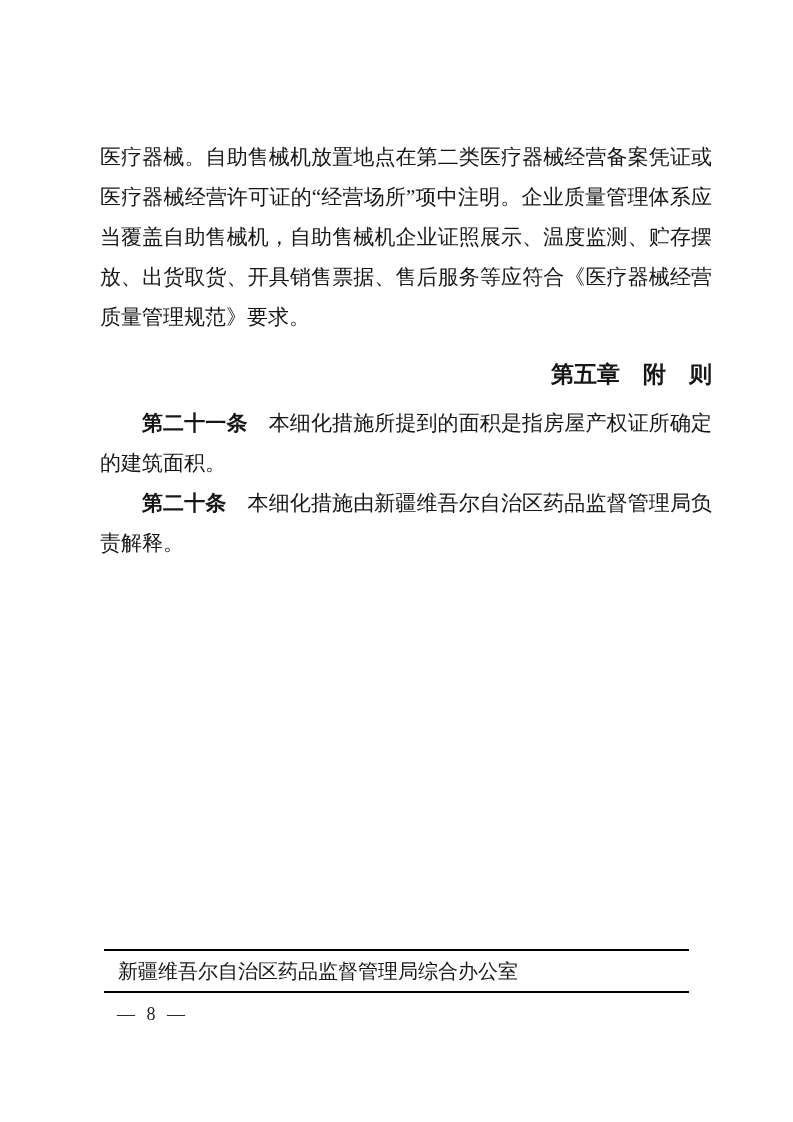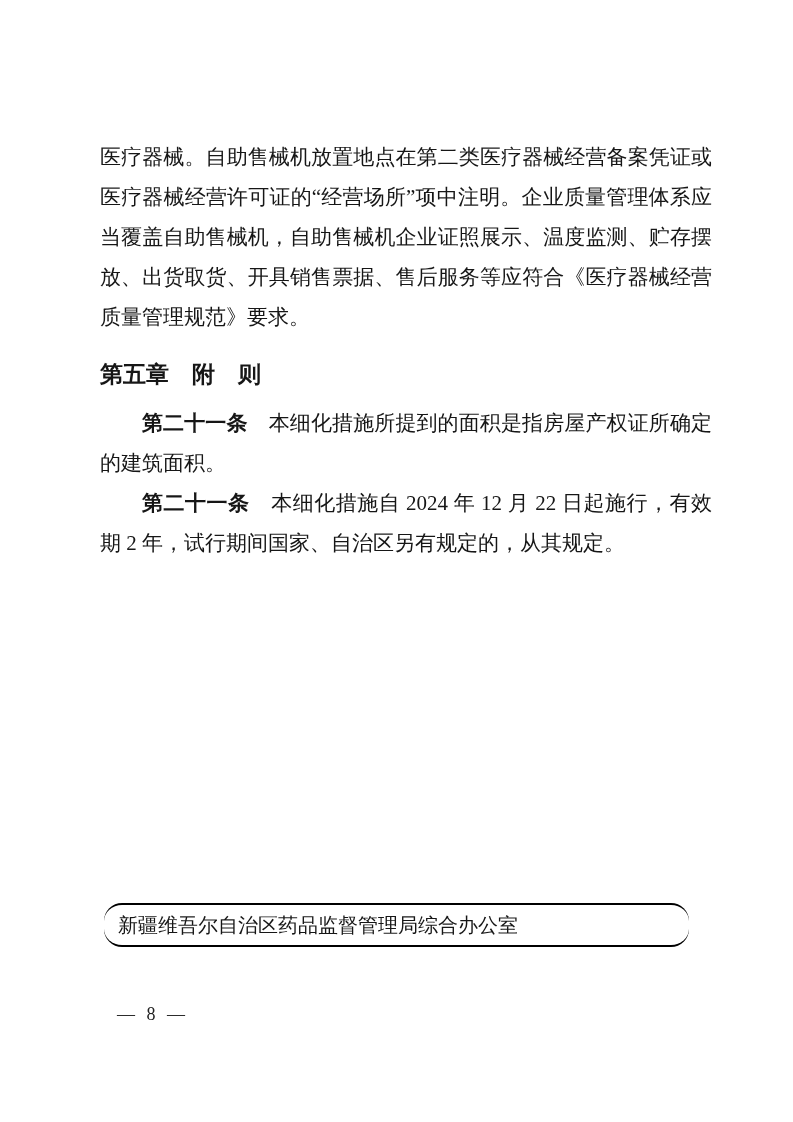--- a/index.html
+++ b/index.html
@@ -1,15 +1,15 @@
 <!DOCTYPE html>
 <html><head>
 <meta charset="utf-8">
 <style>
-  * { margin: 0; padding: 0; box-sizing: border-box; border-radius: 18px; }
+  * { margin: 0; padding: 0; box-sizing: border-box; }
   html, body { background: #ffffff; }
   .page {
     position: relative;
     width: 793px;
     height: 1122px;
     background: #ffffff;
     overflow: hidden;
     font-family: "Liberation Serif", "DejaVu Serif", serif;
     color: #161616;
   }
@@ -24,30 +24,30 @@
   }
   .para { text-indent: 42px; }
   .para.no-indent { text-indent: 0; }
   .lead {
     font-weight: bold;
     font-family: "Liberation Sans", "DejaVu Sans", sans-serif;
   }
   .chapter {
     font-size: 23px;
     font-weight: bold;
-    text-align: left;
+    text-align: right;
     text-indent: 0;
     line-height: 40px;
     margin: 18px 0 8px 0;
     font-family: "Liberation Serif", "DejaVu Serif", serif;
   }
   .footer {
     position: absolute;
     left: 104px;
-    top: 903px;
+    top: 949px;
     width: 585px;
     border-top: 2px solid #000000;
     border-bottom: 2px solid #000000;
     display: flex;
     justify-content: space-between;
     align-items: center;
     padding: 9px 26px 9px 14px;
     font-size: 20px;
     line-height: 22px;
     white-space: nowrap;
@@ -69,22 +69,22 @@
 
   <div class="content">
 
     <p class="para no-indent"><span>医疗器械。自助售械机放置地点在第二类医疗器械经营备案凭证或医疗器械经营许可证的“经营场所”项中注明。企业质量管理体系应当覆盖自助售械机，自助售械机企业证照展示、温度监测、贮存摆放、出货取货、开具销售票据、售后服务等应符合《医疗器械经营质量管理规范》要求。</span></p>
 
 
     <h2 class="chapter">第五章　附　则</h2>
 
     <p class="para"><span class="lead">第二十一条</span><span>　本细化措施所提到的面积是指房屋产权证所确定的建筑面积。</span></p>
 
+    <p class="para"><span class="lead">第二十条</span><span>　本细化措施由新疆维吾尔自治区药品监督管理局负责解释。</span></p>
 
-    <p class="para"><span class="lead">第二十一条</span><span>　本细化措施自 2024 年 12 月 22 日起施行，有效期 2 年，试行期间国家、自治区另有规定的，从其规定。</span></p>
 
   </div>
 
   <div class="footer">
     <span>新疆维吾尔自治区药品监督管理局综合办公室</span>
   </div>
 
   <div class="page-number">— 8 —</div>
 
 </div>

